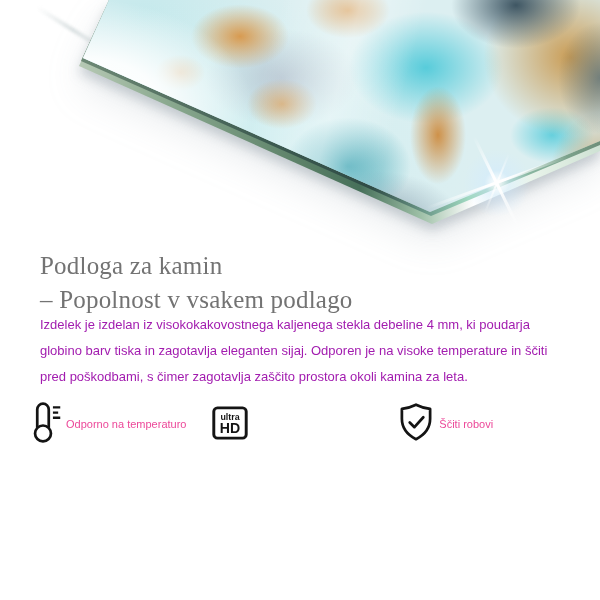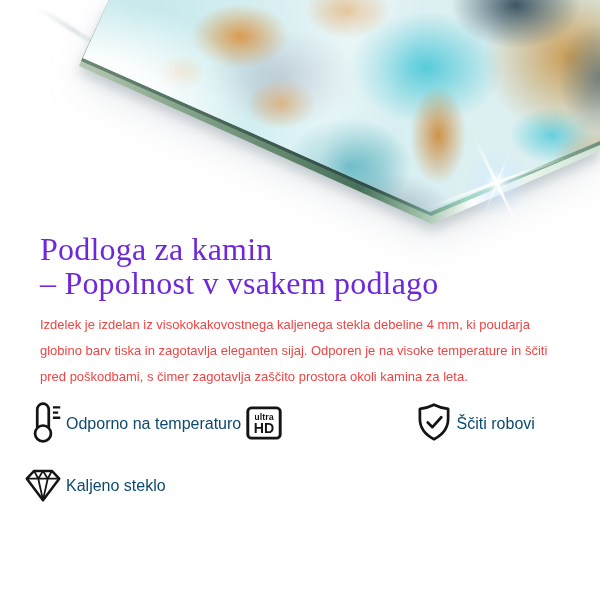--- a/index.html
+++ b/index.html
@@ -70,32 +70,32 @@
     position:absolute; inset:0;
     background: radial-gradient(circle at 50% 50%, rgba(255,255,255,0.95) 0%, rgba(210,235,255,0.50) 22%, rgba(190,225,255,0) 60%);
   }
   .sparkle .ray { position:absolute; border-radius:2px;
     background:linear-gradient(to right, rgba(255,255,255,0), #ffffff 45%, #ffffff 55%, rgba(255,255,255,0)); }
   .sparkle .ray1 { left:-35px; top:38px; width:150px; height:3px; transform:rotate(-20deg); }
   .sparkle .ray2 { left:-12px; top:39px; width:104px; height:2.5px; transform:rotate(64deg); }
   .sparkle .ray3 { left:8px;  top:39px; width:64px;  height:2px;   transform:rotate(-68deg); opacity:.8; }
 
   
-  .page-title { position:absolute; left:40px; top:232px; width:530px;
+  .page-title { position:absolute; left:40px; top:249px; width:530px;
     font-family:"Liberation Serif", serif; font-weight:400;
-    font-size:32px; line-height:34px; color:#6d28d9; letter-spacing:0.2px; }
+    font-size:25px; line-height:34px; color:#737373; letter-spacing:0.2px; }
   .page-desc { position:absolute; left:40px; top:312px; width:533px;
-    font-size:13px; line-height:26px; color:#ef4444; }
+    font-size:13px; line-height:26px; color:#a21caf; }
 
   
   .features { position:absolute; left:20px; top:400px; width:560px;
     display:grid; grid-template-columns:repeat(3,1fr); row-gap:16px; }
   .feature { display:flex; flex-direction:row; align-items:center; }
   .feature .icn { width:46px; height:46px; display:block; }
-  .feature .lbl { margin-top:2px; font-size:16px; color:#0c4a6e; white-space:nowrap; }
+  .feature .lbl { margin-top:2px; font-size:11px; color:#ec4899; white-space:nowrap; }
   .icn * { stroke:#141414; }
   .icn text { stroke:none; fill:#141414; font-family:"Liberation Sans", sans-serif; }
 </style>
 </head>
 <body>
 
 <div class="hero">
   <div class="corner-reflection"></div>
   <div class="panel-wrap">
     <div class="glass-edge"></div>
@@ -137,23 +137,16 @@
   </div>
 
   <div class="feature">
     <svg class="icn" viewBox="0 0 44 44">
       <path d="M22 4.5 C27 7 31.5 8 35.5 8.5 V18 C35.5 27 30.5 33.2 22 37.5 C13.5 33.2 8.5 27 8.5 18 V8.5 C12.5 8 17 7 22 4.5 Z" fill="none" stroke-width="2.6" stroke-linejoin="round"></path>
       <path d="M16 21.5 L20.5 26 L29 16.5" fill="none" stroke-width="2.6" stroke-linecap="round" stroke-linejoin="round"></path>
     </svg>
     <span class="lbl">Ščiti robovi</span>
   </div>
 
-  <div class="feature">
-    <svg class="icn" viewBox="0 0 44 44">
-      <path d="M13.5 8.5 H30.5 L37.5 16 L22 36.5 L6.5 16 Z" fill="none" stroke-width="2.4" stroke-linejoin="round"></path>
-      <path d="M6.5 16 H37.5 M13.5 8.5 L17.5 16 M30.5 8.5 L26.5 16 M22 8.5 L17.5 16 M22 8.5 L26.5 16 M17.5 16 L22 36.5 M26.5 16 L22 36.5" fill="none" stroke-width="1.7" stroke-linejoin="round"></path>
-    </svg>
-    <span class="lbl">Kaljeno steklo</span>
-  </div>
 
 
 
 </div>
 
 </body></html>

